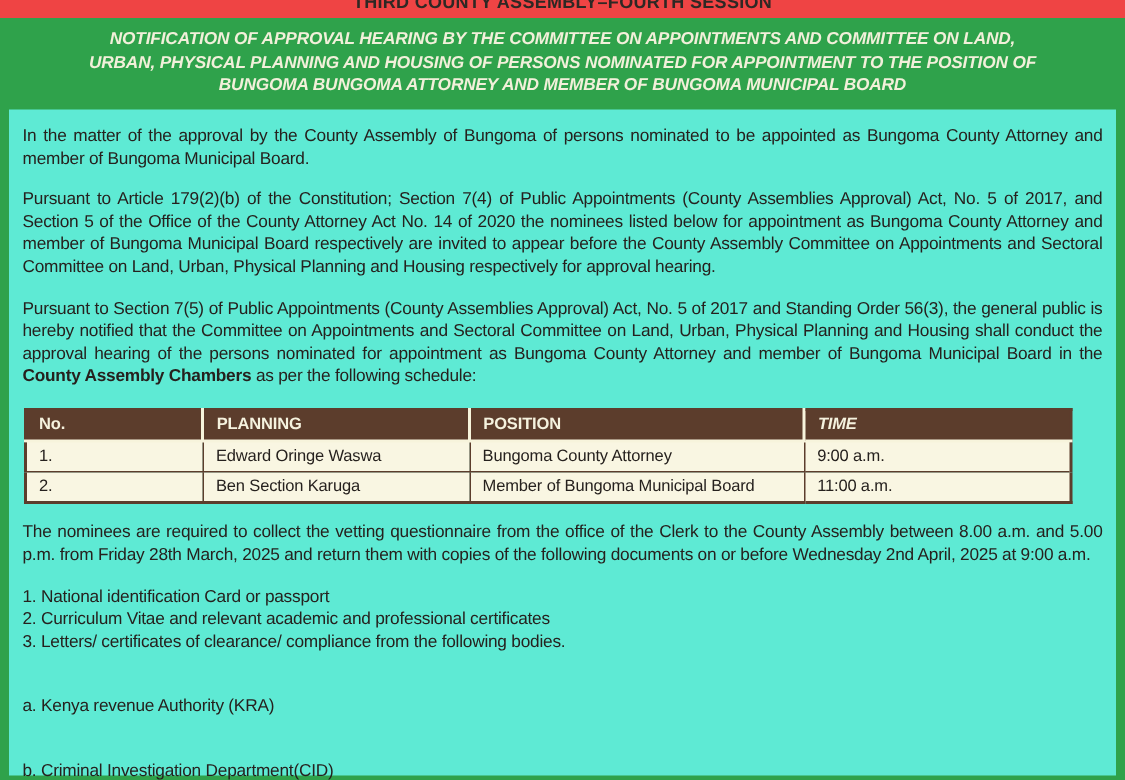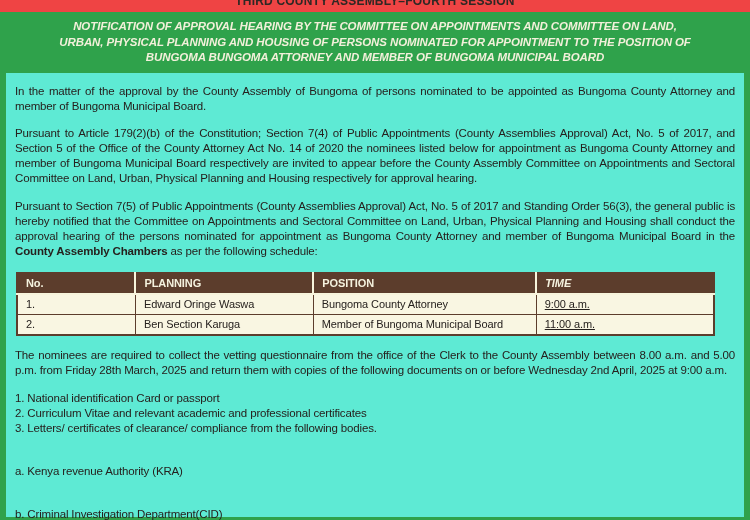--- a/index.html
+++ b/index.html
@@ -58,21 +58,21 @@
     background:#2FA24B;color:#F5F2DE;font-weight:bold;text-align:center;
     padding:2px 4px;height:14px;
     border-left:2px solid #5C3D2C;border-right:2px solid #5C3D2C;
     border-bottom:1px solid #5C3D2C;
   }
   table.schedule td.cell{
     background:#F9F6E2;padding:2px 8px;height:14px;
     border:1px solid #5C3D2C;
   }
   table.schedule tr td.cell:first-child{border-left:2px solid #5C3D2C;}
-  table.schedule tr td.cell:last-child{border-right:2px solid #5C3D2C;text-decoration:underline;}
+  table.schedule tr td.cell:last-child{border-right:2px solid #5C3D2C;}
   table.schedule tr.last td.cell{border-bottom:2px solid #5C3D2C;}
   
   .req-list div{margin:0;line-height:15px;}
   .sub-list{margin-left:178px;}
   .sub-list div{line-height:15px;margin-top:28px;}
 </style>
 </head>
 <body>
 
 <div class="page">

